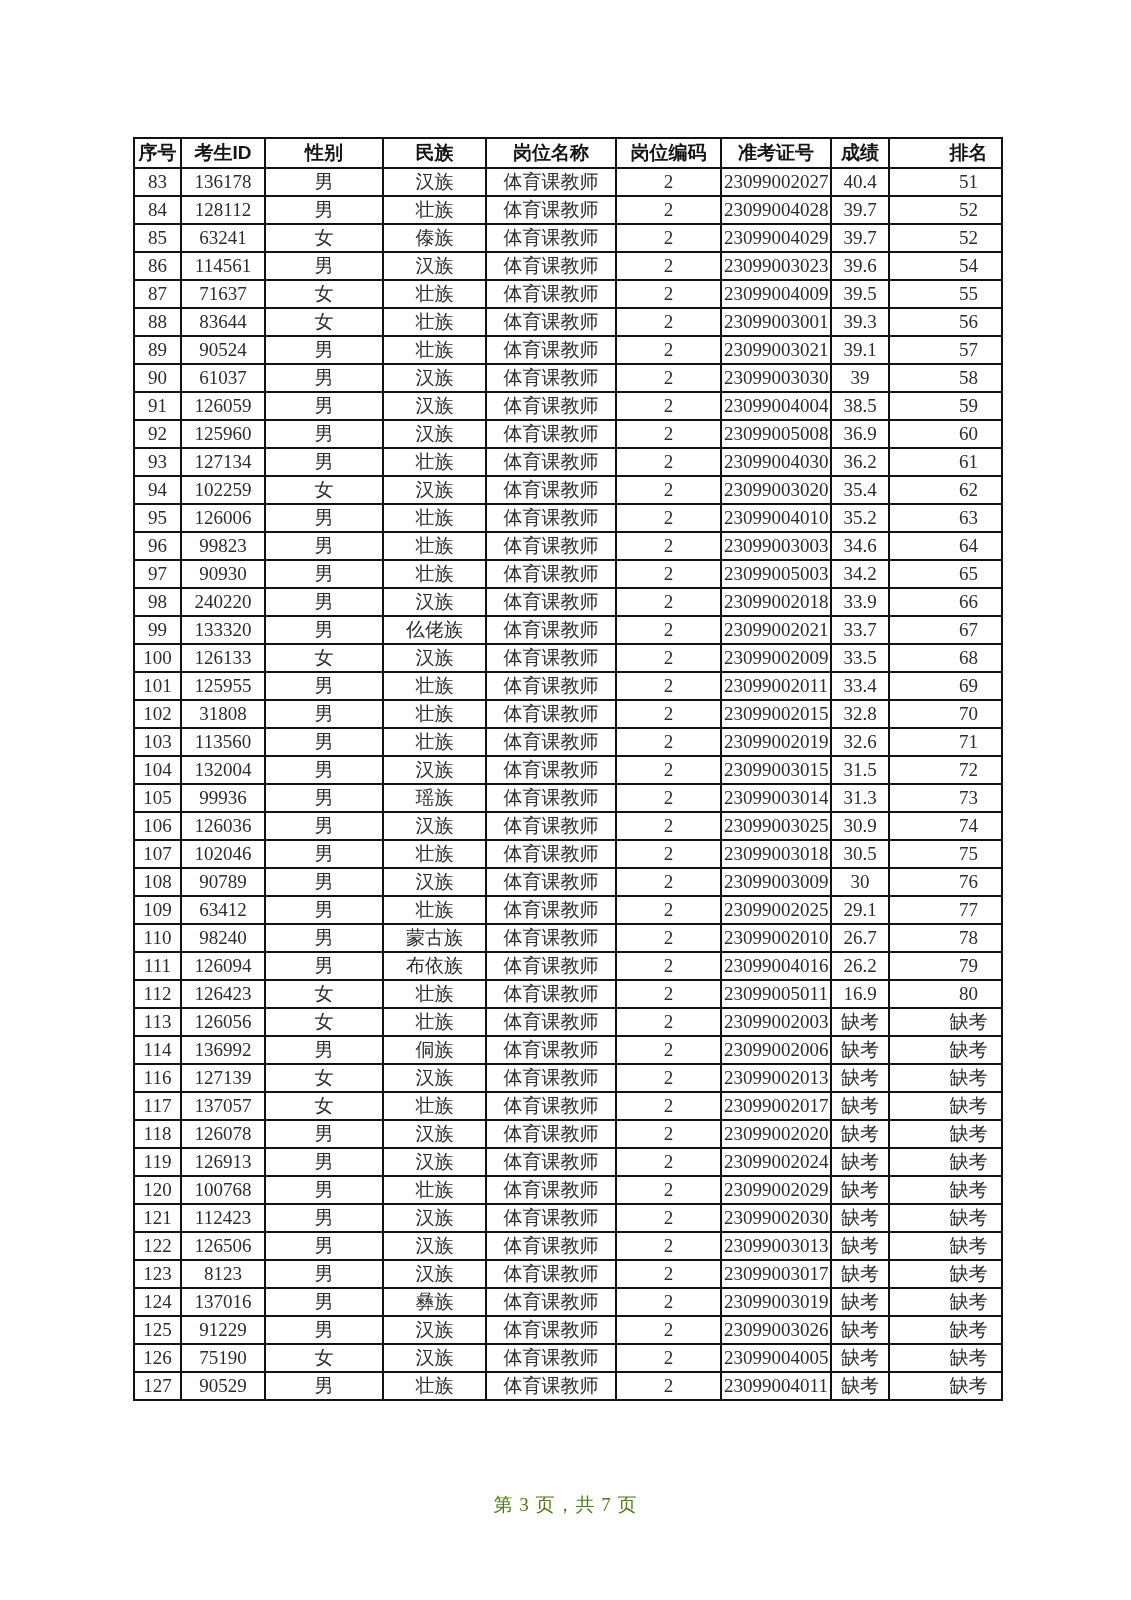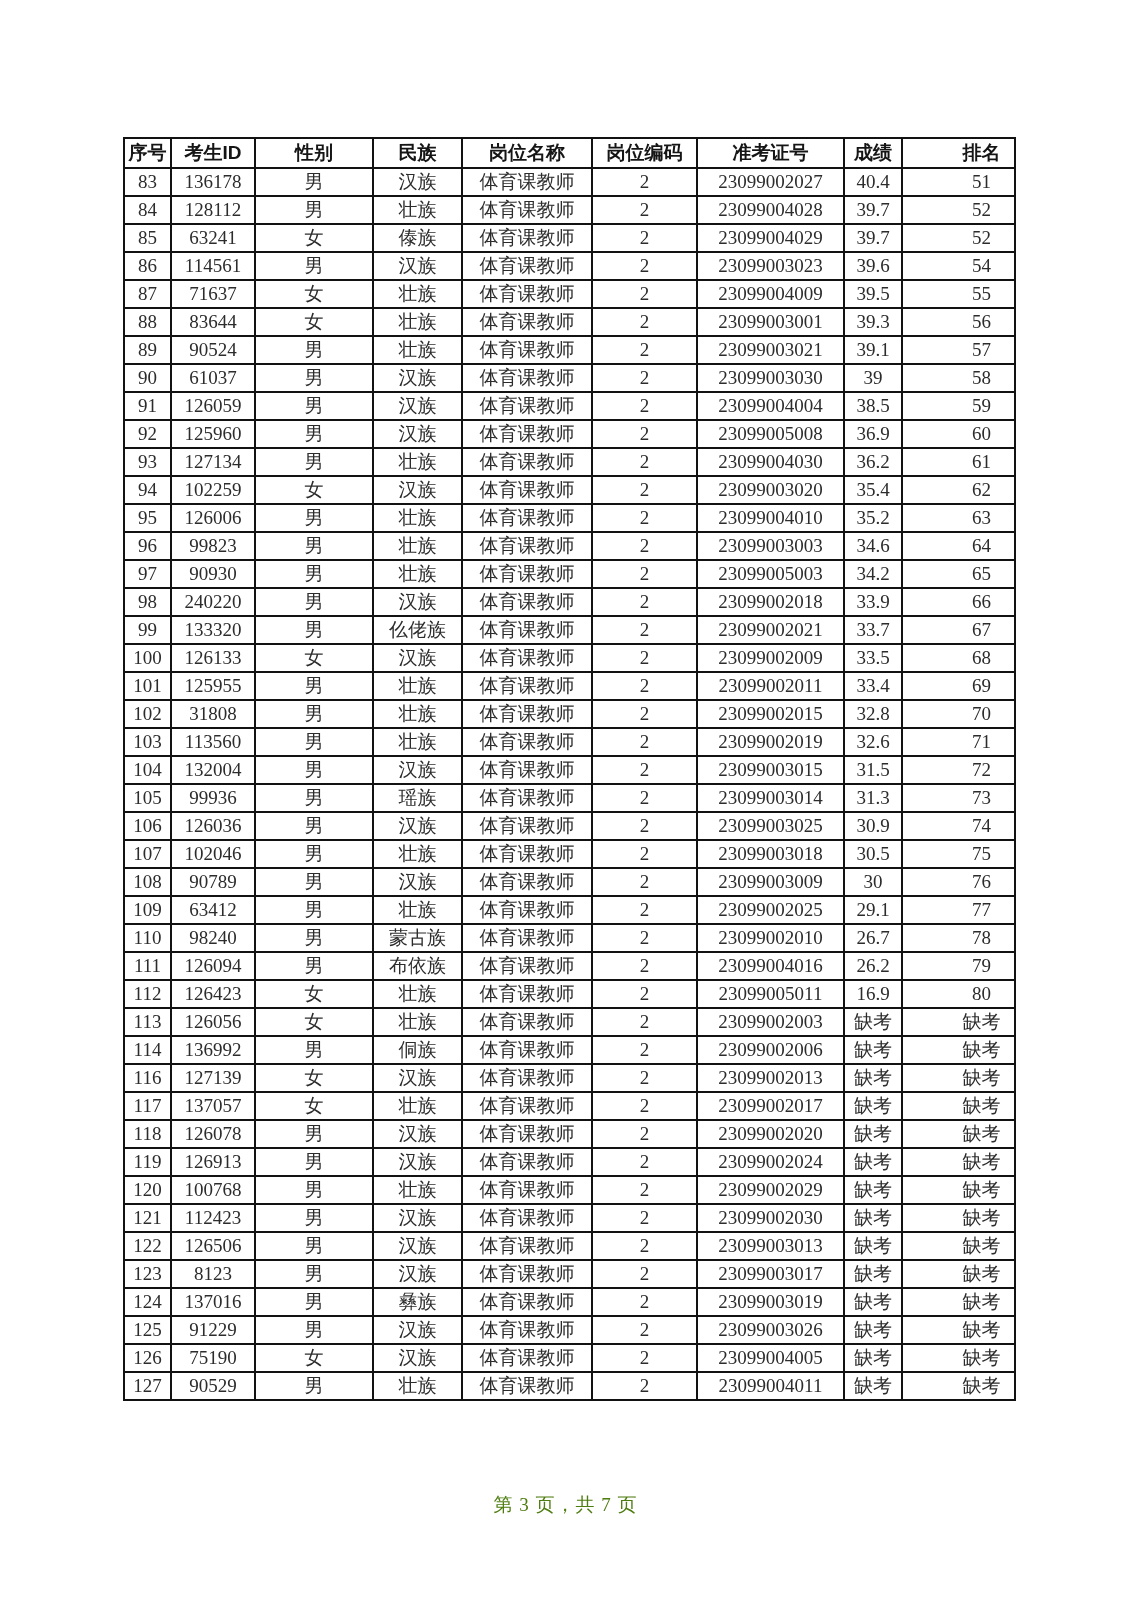--- a/index.html
+++ b/index.html
@@ -9,21 +9,21 @@
   }
   .sheet {
     position: relative;
     width: 1131px;
     height: 1600px;
     background: #ffffff;
     overflow: hidden;
   }
   table.results {
     position: absolute;
-    left: 123px;
+    left: 133px;
     top: 137px;
     width: 860px;
     border-collapse: collapse;
     table-layout: fixed;
     border: 2px solid #f9a8d4;
   }
   table.results th {
     border: 2px solid #121212;
     height: 30px;
     font-family: "Liberation Sans", "DejaVu Sans", sans-serif;
@@ -44,24 +44,24 @@
     text-align: center;
     vertical-align: middle;
     padding: 0 2px;
     white-space: nowrap;
     overflow: hidden;
   }
   
   table.results th:nth-child(1), table.results td:nth-child(1) { width: 47px; }
   table.results th:nth-child(2), table.results td:nth-child(2) { width: 84px; }
   table.results th:nth-child(3), table.results td:nth-child(3) { width: 118px; }
-  table.results th:nth-child(4), table.results td:nth-child(4) { width: 89px; border-radius: 7px; }
+  table.results th:nth-child(4), table.results td:nth-child(4) { width: 103px; border-radius: 7px; }
   table.results th:nth-child(5), table.results td:nth-child(5) { width: 130px; }
   table.results th:nth-child(6), table.results td:nth-child(6) { width: 105px; }
-  table.results th:nth-child(7), table.results td:nth-child(7) { width: 147px; }
+  table.results th:nth-child(7), table.results td:nth-child(7) { width: 110px; }
   table.results th:nth-child(8), table.results td:nth-child(8) { width: 58px; }
   table.results th:nth-child(9), table.results td:nth-child(9) { width: 113px; padding-left: 48px; }
   .page-footer {
     position: absolute;
     top: 1492px;
     left: 0;
     width: 100%;
     text-align: center;
     font-size: 19px;
     color: #4d7c0f;

